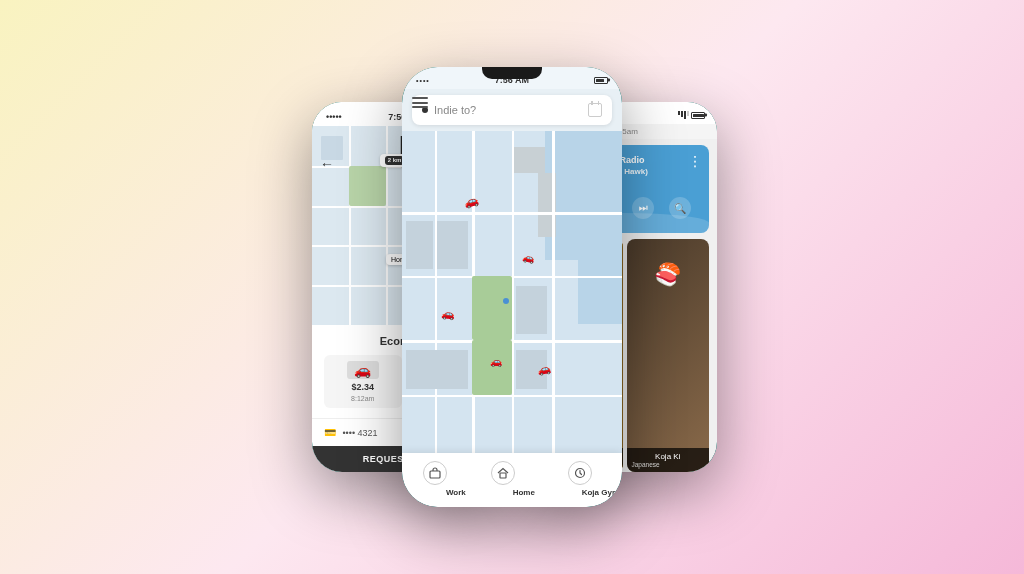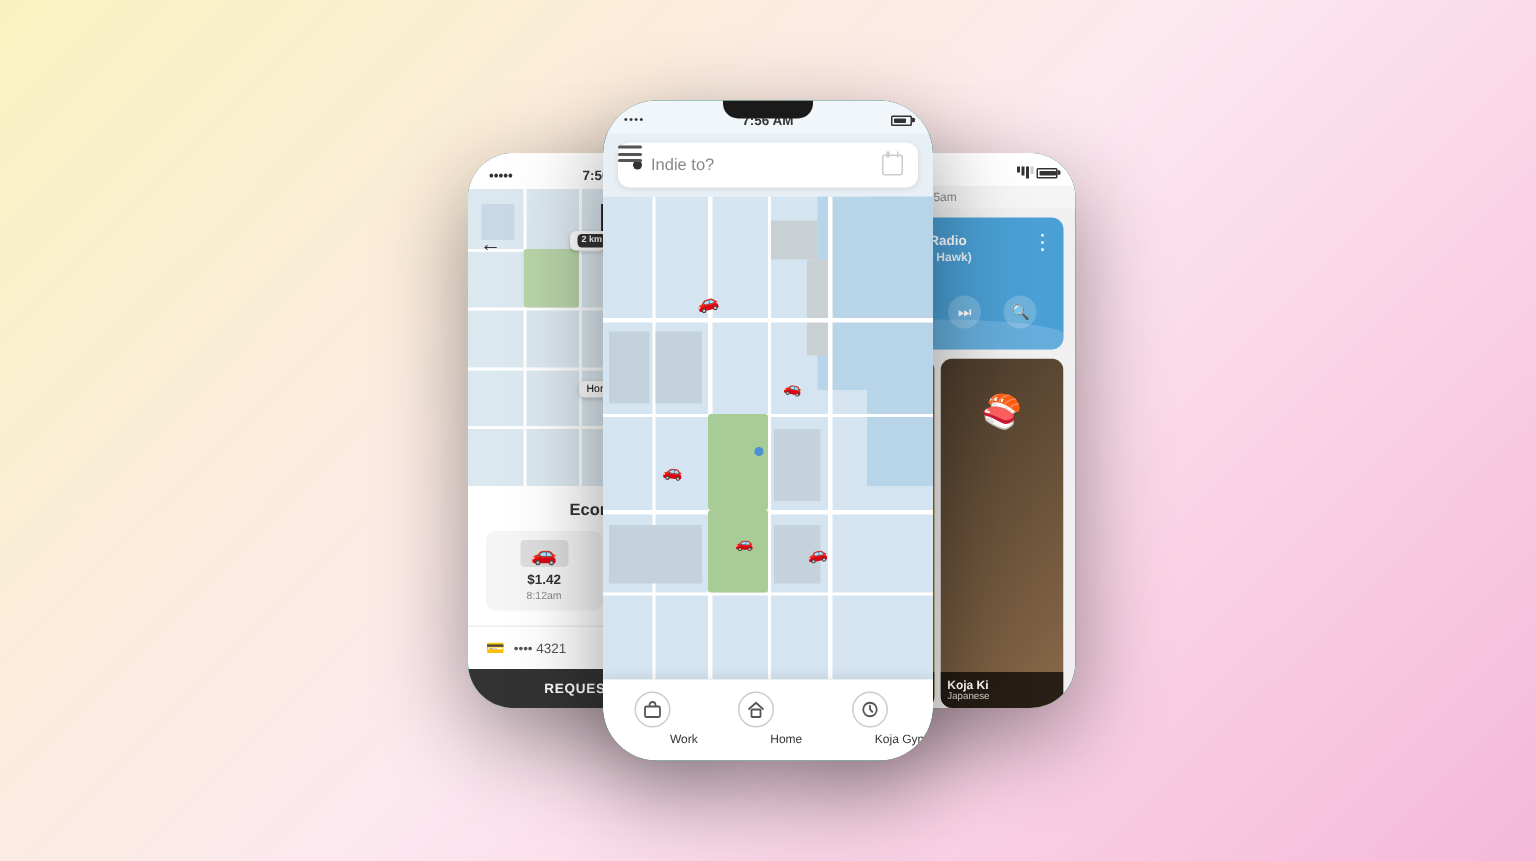--- a/index.html
+++ b/index.html
@@ -263,21 +263,21 @@
       align-items: center;
       justify-content: center;
       font-size: 11px;
       color: #555;
       background: white;
     }
 
     .nav-label {
       font-size: 8px;
       color: #333;
-      font-weight: 400;
+      font-weight: 700;
       padding-left: 41px;
     }
 
     
     .left-screen {
       background: white;
       height: 100%;
       display: flex;
       flex-direction: column;
     }
@@ -538,22 +538,23 @@
     .right-card-content {
       padding: 4px 5px;
       background: rgba(0,0,0,0.7);
       position: absolute;
       bottom: 0;
       left: 0; right: 0;
     }
 
     .right-card-title {
       font-size: 8px;
-      font-weight: 700;
+      font-weight: 400;
       color: white;
+      text-align: center;
     }
 
     .right-card-sub {
       font-size: 6.5px;
       color: rgba(255,255,255,0.8);
     }
   </style>
 </head>
 <body>
 
@@ -614,21 +615,21 @@
           <span style="font-size:7px;color:#888;">›</span>
         </div>
       </div>
 
       <div class="left-content">
         <div class="left-economy-title">Economy</div>
         <div class="left-rides">
 
           <div class="ride-card">
             <div class="ride-car-img">🚗</div>
-            <div class="ride-price">$1.42</div>
+            <div class="ride-price">$2.34</div>
             <div class="ride-time">8:12am</div>
           </div>
 
           <div class="ride-card">
             <div class="ride-car-img">🚙</div>
             <div class="ride-price">$7</div>
             <div class="ride-time">8:05</div>
           </div>
         </div>
       </div>

